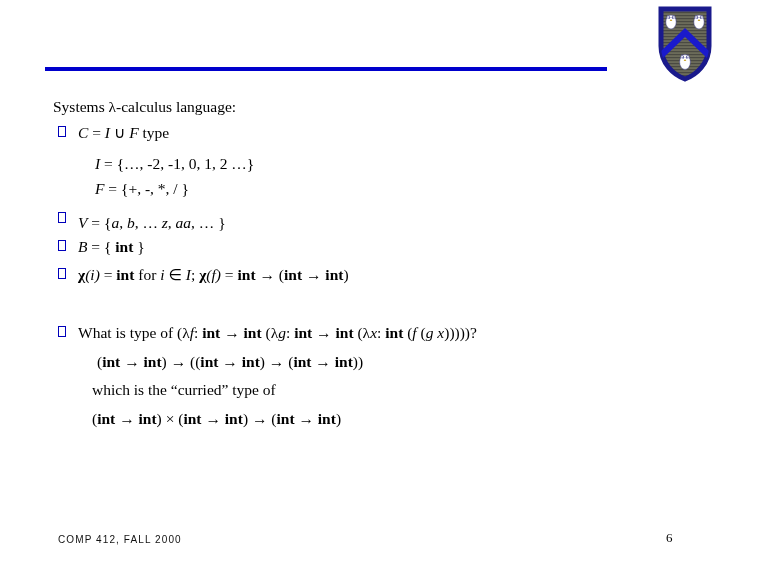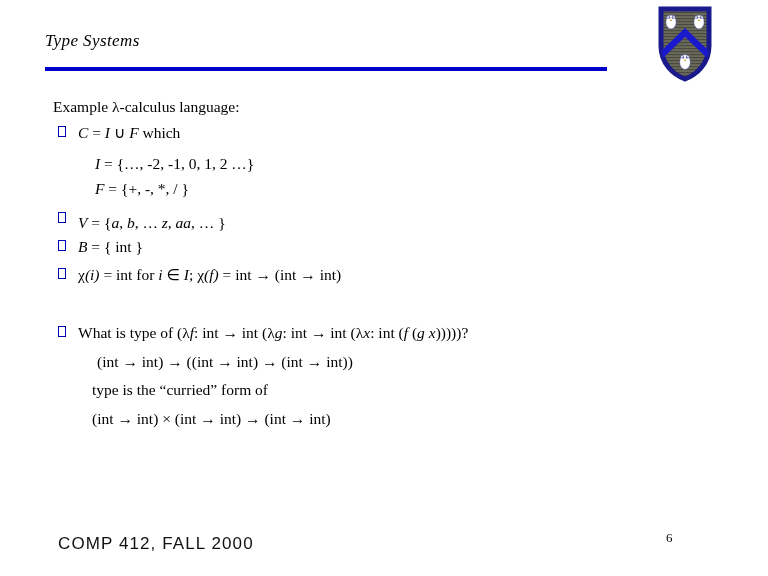--- a/index.html
+++ b/index.html
@@ -67,49 +67,48 @@
   }
   .bullet-box {
     position: absolute;
     width: 8px;
     height: 11px;
     border: 1.5px solid #0000BB;
     box-sizing: border-box;
     background: transparent;
   }
   .it { font-style: italic; }
-  .bold { font-weight: normal; font-style: normal; margin-top: 48px; }
+  .bold { font-weight: bold; font-style: normal; margin-top: 48px; }
   .sym { font-style: normal; }
 
   
   #footer-text {
     position: absolute;
     left: 58px;
     top: 534px;
     font-family: "Liberation Sans", sans-serif;
-    font-size: 17px;
+    font-size: 10px;
     letter-spacing: 1.1px;
     color: #111111;
     white-space: nowrap;
   }
   #page-number {
     position: absolute;
     left: 666px;
     top: 530px;
     font-family: "Liberation Serif", serif;
     font-size: 13px;
     color: #000000;
   }
 </style>
 </head>
 <body>
 
 <div id="slide">
 
-  <div id="slide-title">Type Systems</div>
 
   <div id="title-rule"></div>
 
   <div id="shield-logo">
     <svg viewBox="0 0 54 76" width="54" height="76">
       <defs>
         <clipPath id="shieldClip">
           <path d="M3,3 L51,3 L51,40 C51,58 38,69 27,73 C16,69 3,58 3,40 Z"></path>
         </clipPath>
         <pattern id="hatch" width="4" height="3" patternUnits="userSpaceOnUse">
@@ -150,41 +149,41 @@
           <path d="M24,48.5 L26,51.8 L22.3,51.8 Z"></path>
           <path d="M30,48.5 L31.7,51.8 L28,51.8 Z"></path>
           <path d="M27,53 L28.3,55 L25.7,55 Z" fill="#C9A227" stroke="none"></path>
         </g>
       </g>
     </svg>
   </div>
 
   <div id="body-block">
 
-    <div class="line" style="left:53px; top:98px;">Example  λ-calculus language:</div>
+    <div class="line" style="left:53px; top:98px;">Systems  λ-calculus language:</div>
 
     <div class="bullet-box" style="left:58px; top:126px;"></div>
-    <div class="line" style="left:78px; top:124px;"><span class="it">C</span><span class="sym"> = </span><span class="it">I</span><span class="sym"> ∪ </span><span class="it">F</span><span class="sym">  which</span></div>
+    <div class="line" style="left:78px; top:124px;"><span class="it">C</span><span class="sym"> = </span><span class="it">I</span><span class="sym"> ∪ </span><span class="it">F</span><span class="sym">  type</span></div>
 
     <div class="line" style="left:95px; top:155px;text-align:right;"><span class="it">I</span><span class="sym"> = {…, -2, -1, 0, 1, 2 …}</span></div>
     <div class="line" style="left:95px; top:180px;"><span class="it">F</span><span class="sym"> = {+, -, *, / }</span></div>
 
     <div class="bullet-box" style="left:58px; top:212px;"></div>
     <div class="line" style="left:78px; top:214px;"><span class="it">V</span><span class="sym"> = {</span><span class="it">a</span><span class="sym">, </span><span class="it">b</span><span class="sym">, … </span><span class="it">z</span><span class="sym">, </span><span class="it">aa</span><span class="sym">, … }</span></div>
 
     <div class="bullet-box" style="left:58px; top:240px;"></div>
     <div class="line" style="left:78px; top:238px;"><span class="it">B</span><span class="sym"> = { </span><span class="bold">int</span><span class="sym"> }</span></div>
 
     <div class="bullet-box" style="left:58px; top:268px;"></div>
     <div class="line" style="left:78px; top:266px;"><span class="bold">χ</span><span class="it">(i)</span><span class="sym"> = </span><span class="bold">int</span><span class="sym"> for </span><span class="it">i</span><span class="sym"> ∈ </span><span class="it">I</span><span class="sym">;   </span><span class="bold">χ</span><span class="it">(f)</span><span class="sym"> = </span><span class="bold">int</span><span class="sym"> → (</span><span class="bold">int</span><span class="sym"> → </span><span class="bold">int</span><span class="sym">)</span></div>
 
     <div class="bullet-box" style="left:58px; top:326px;"></div>
     <div class="line" style="left:78px; top:324px;"><span class="sym">What is type of (</span><span class="sym">λ</span><span class="it">f</span><span class="sym">: </span><span class="bold">int</span><span class="sym"> → </span><span class="bold">int</span><span class="sym">  (</span><span class="sym">λ</span><span class="it">g</span><span class="sym">: </span><span class="bold">int</span><span class="sym"> → </span><span class="bold">int</span><span class="sym"> (</span><span class="sym">λ</span><span class="it">x</span><span class="sym">: </span><span class="bold">int</span><span class="sym">  (</span><span class="it">f</span><span class="sym"> (</span><span class="it">g x</span><span class="sym">)))))?</span></div>
 
     <div class="line" style="left:97px; top:353px;"><span class="sym">(</span><span class="bold">int</span><span class="sym"> → </span><span class="bold">int</span><span class="sym">)  →  ((</span><span class="bold">int</span><span class="sym"> → </span><span class="bold">int</span><span class="sym">)  →  (</span><span class="bold">int</span><span class="sym"> → </span><span class="bold">int</span><span class="sym">))</span></div>
-    <div class="line" style="left:92px; top:381px;"><span class="sym">type is the “curried” form of</span></div>
+    <div class="line" style="left:92px; top:381px;"><span class="sym">which is the “curried” type of</span></div>
     <div class="line" style="left:92px; top:410px;"><span class="sym">(</span><span class="bold">int</span><span class="sym"> → </span><span class="bold">int</span><span class="sym">)  ×  (</span><span class="bold">int</span><span class="sym"> → </span><span class="bold">int</span><span class="sym">)    →   (</span><span class="bold">int</span><span class="sym"> → </span><span class="bold">int</span><span class="sym">)</span></div>
   </div>
 
   <div id="footer-text">COMP 412, FALL 2000</div>
   <div id="page-number">6</div>
 
 </div>
 
 </body></html>

